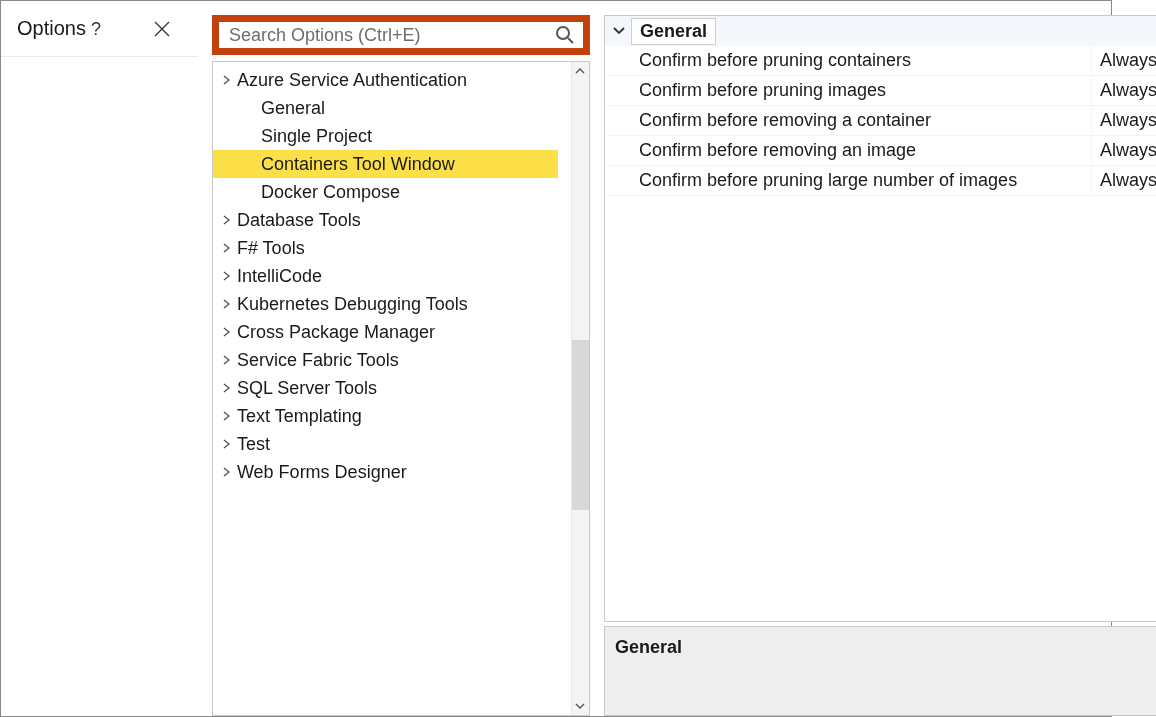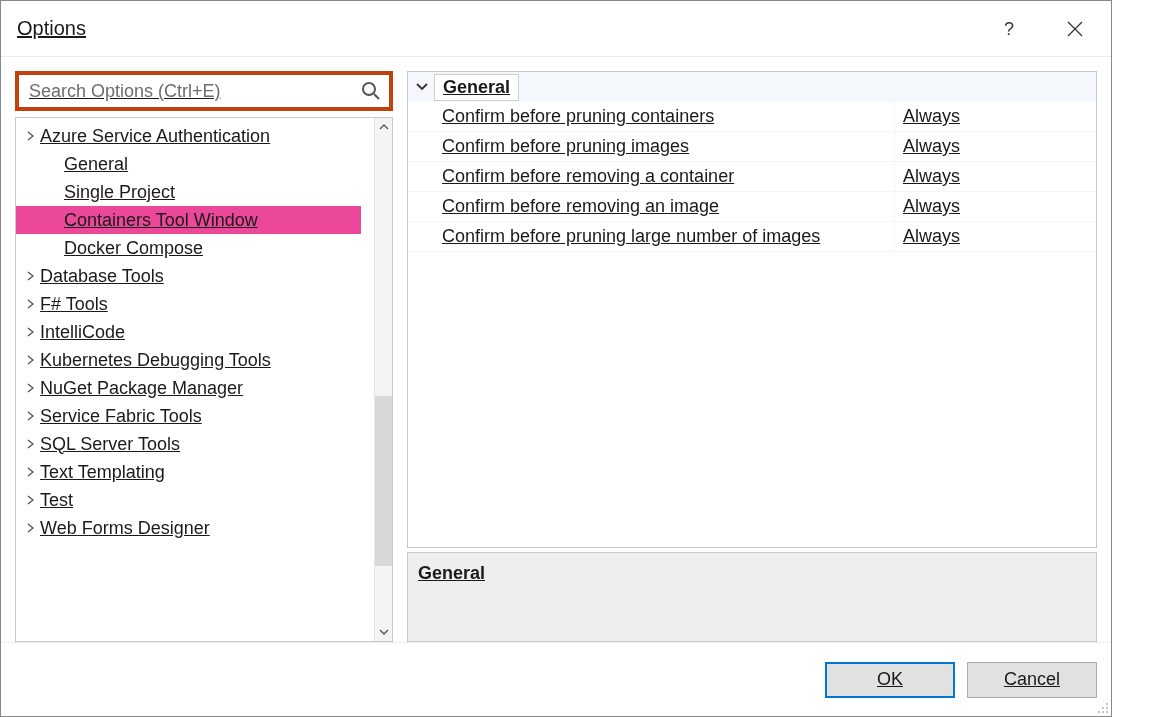--- a/index.html
+++ b/index.html
@@ -10,23 +10,22 @@
     font-size: 18px;
     color: #1a1a1a;
     background: #ffffff;
     overflow: hidden;
   }
   .window {
     width: 1112px; height: 717px;
     border: 1px solid #888;
     background: #ffffff;
     display: flex;
-    flex-direction: column;
+    flex-direction: row;
     position: relative;
-    text-decoration: underline;
   }
   .titlebar {
     height: 56px;
     display: flex;
     align-items: center;
     padding: 0 16px;
     border-bottom: 1px solid #eaeaea;
   }
   .titlebar .title {
     font-size: 20px;
@@ -54,21 +53,21 @@
     min-height: 0;
   }
   .left-pane {
     width: 378px;
     display: flex;
     flex-direction: column;
     gap: 6px;
     min-height: 0;
   }
   .search-wrap {
-    border: 4px solid #c2410c;
+    border: 7px solid #c2410c;
     height: 40px;
     display: flex;
     align-items: center;
     padding: 0 8px;
     background: #fff;
   }
   .search-wrap input {
     border: none;
     outline: none;
     flex: 1;
@@ -108,21 +107,21 @@
     justify-content: center;
     color: #555;
     font-size: 11px;
   }
   .tree-item .label {
     margin-left: 2px;
   }
   .tree-item.child { padding-left: 46px; }
   .tree-item.child .exp { width: 0; }
   .tree-item.selected {
-    background: #ec4899;
+    background: #fde047;
   }
   .scrollbar {
     width: 18px;
     background: #f4f4f4;
     border-left: 1px solid #e6e6e6;
     display: flex;
     flex-direction: column;
     align-items: center;
   }
   .scrollbar .arrow {
@@ -337,21 +336,21 @@
                 </svg>
               </span>
               <span class="label">Kubernetes Debugging Tools</span>
             </div>
             <div class="tree-item">
               <span class="exp">
                 <svg width="7" height="10" viewBox="0 0 7 10">
                   <polyline points="1,1 6,5 1,9" fill="none" stroke="#555" stroke-width="1.4"></polyline>
                 </svg>
               </span>
-              <span class="label">NuGet Package Manager</span>
+              <span class="label">Cross Package Manager</span>
             </div>
             <div class="tree-item">
               <span class="exp">
                 <svg width="7" height="10" viewBox="0 0 7 10">
                   <polyline points="1,1 6,5 1,9" fill="none" stroke="#555" stroke-width="1.4"></polyline>
                 </svg>
               </span>
               <span class="label">Service Fabric Tools</span>
             </div>
             <div class="tree-item">

